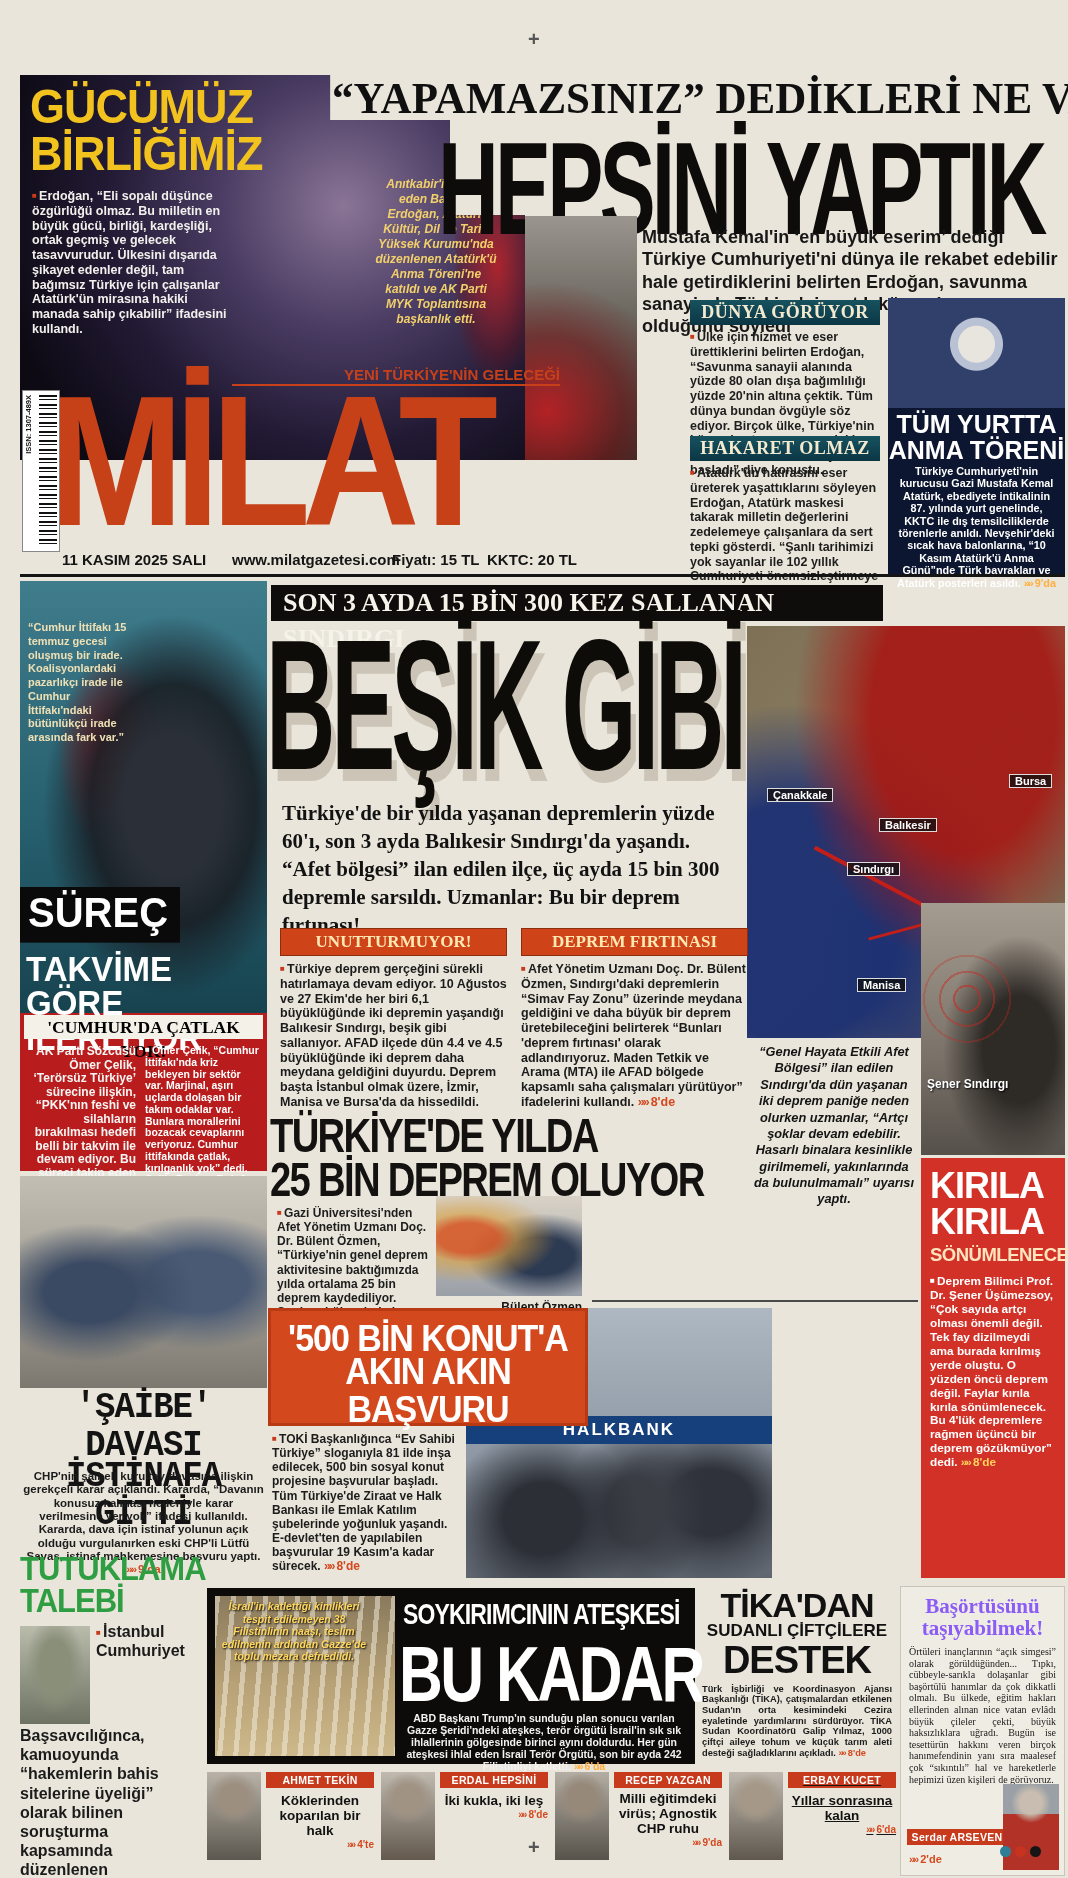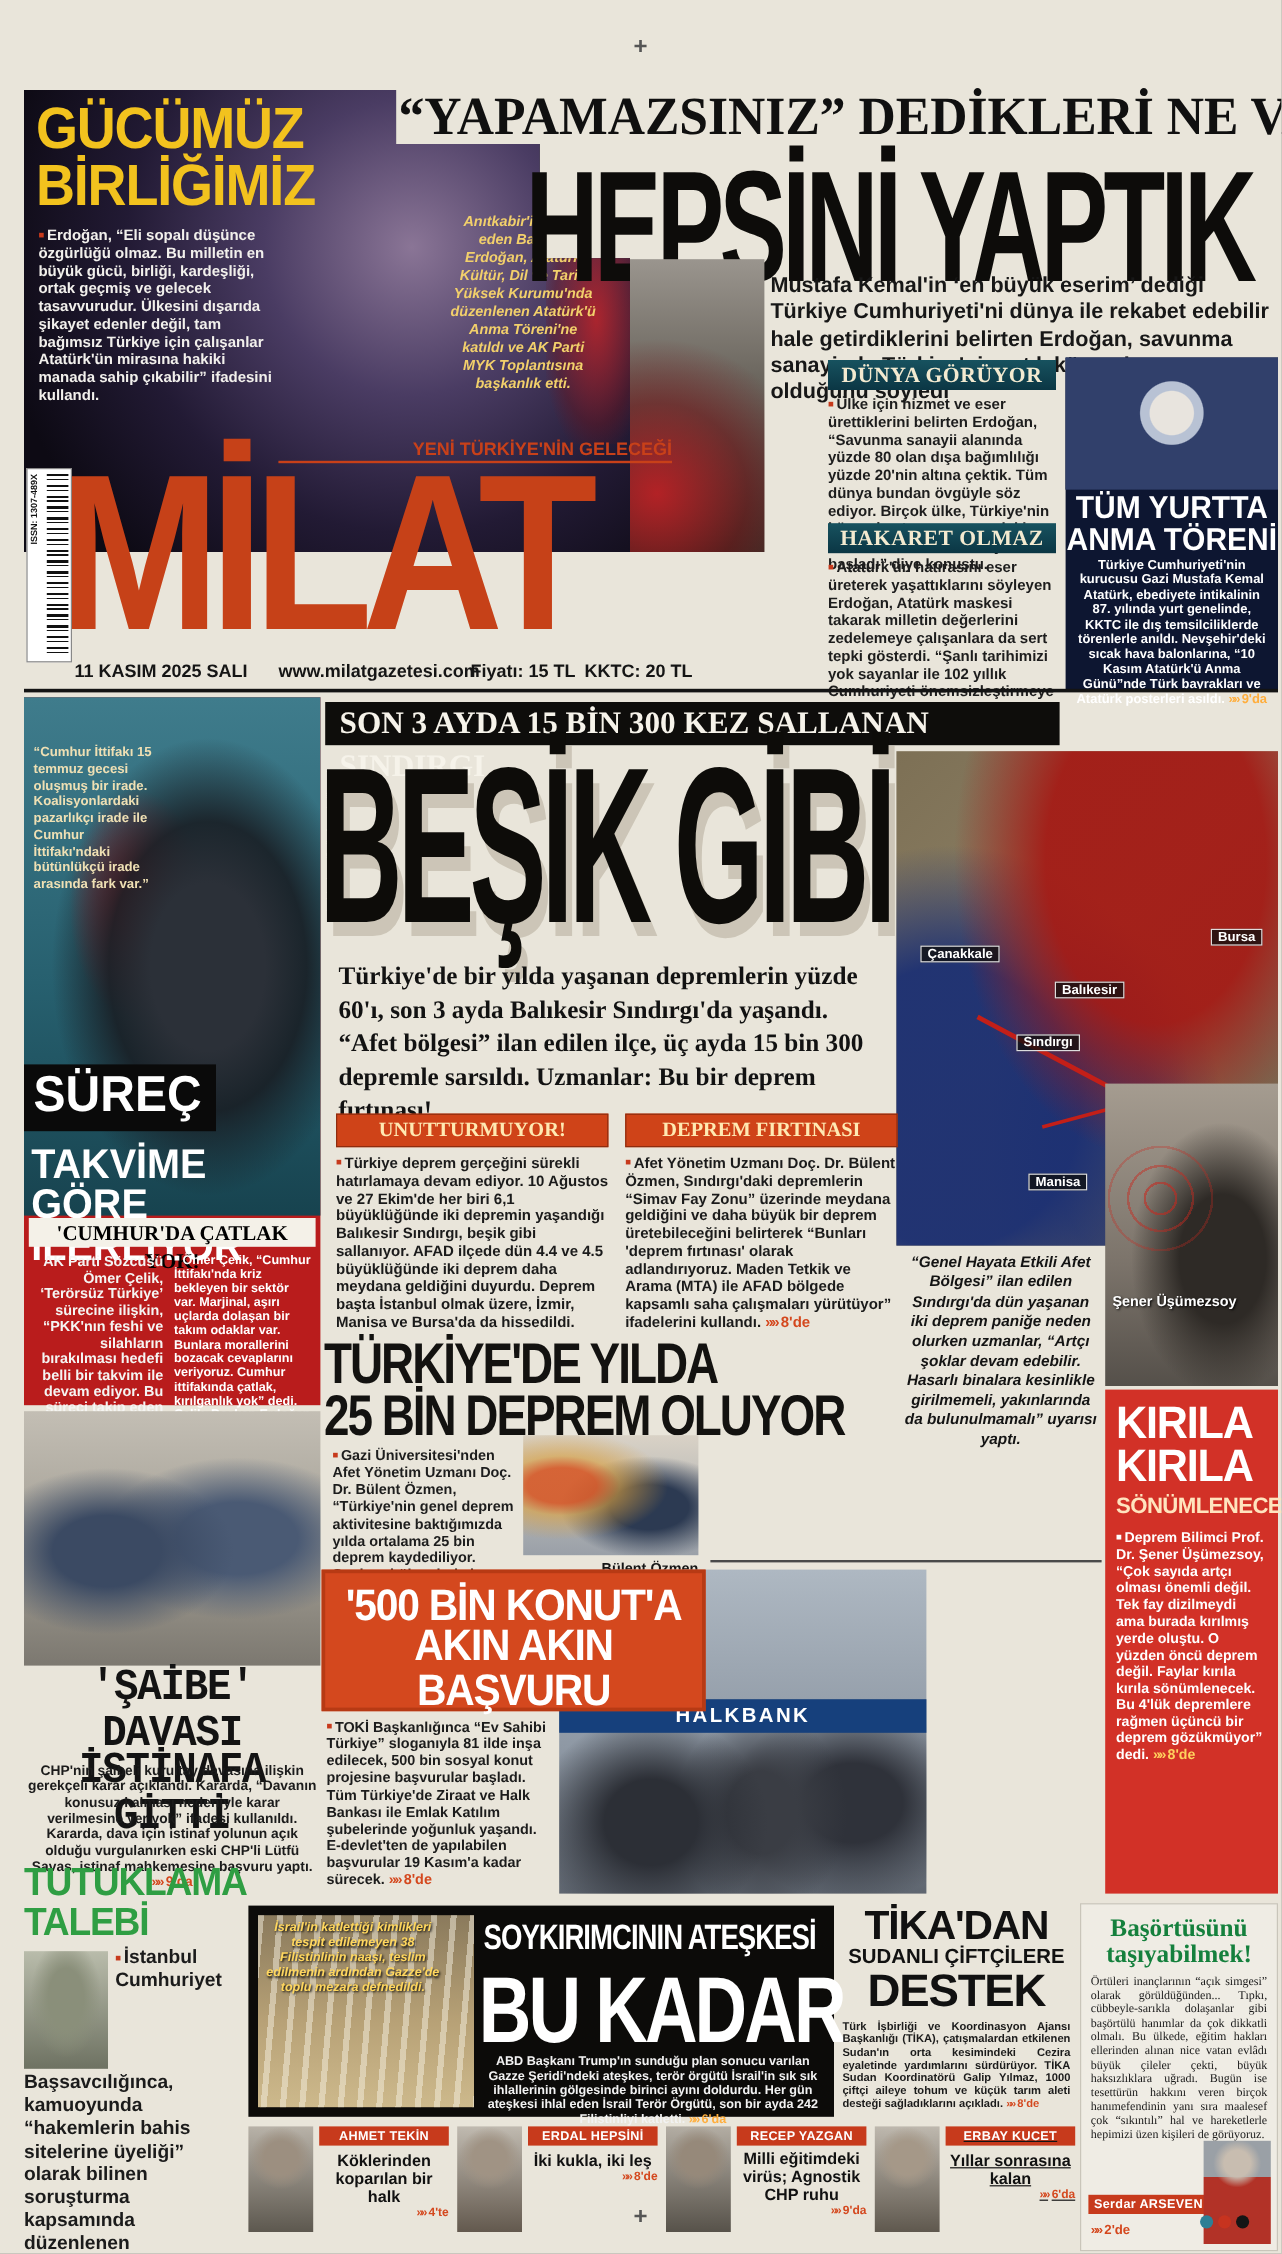--- a/index.html
+++ b/index.html
@@ -132,21 +132,21 @@
         <span>Afet Yönetim Uzmanı Doç. Dr. Bülent Özmen, Sındırgı'daki depremlerin “Simav Fay Zonu” üzerinde meydana geldiğini ve daha büyük bir deprem üretebileceğini belirterek “Bunları 'deprem fırtınası' olarak adlandırıyoruz. Maden Tetkik ve Arama (MTA) ile AFAD bölgede kapsamlı saha çalışmaları yürütüyor” ifadelerini kullandı.</span>
         <span class="pref"><i class="arr"></i><b>8'de</b></span>
       </div>
     </div>
   </div>
 
   <div class="abs" style="left:921px;top:903px;width:144px;height:252px;
               background:radial-gradient(circle at 32% 38%,transparent 0 12px,rgba(200,40,30,.55) 12px 14px,transparent 14px 26px,rgba(200,40,30,.45) 26px 28px,transparent 28px 42px,rgba(200,40,30,.3) 42px 44px,transparent 44px),
                          radial-gradient(ellipse at 68% 58%,#2e2a26 0 26%,transparent 55%),
                          linear-gradient(180deg,#a59c90 0%,#7b736a 60%,#55504a 100%);">
-    <div class="abs" style="left:6px;bottom:64px;color:#fff;font-weight:900;font-size:12px;line-height:1.1;text-shadow:1px 1px 2px #000;">Şener Üşümezsoy</div>
+    <div class="abs" style="left:6px;bottom:64px;color:#fff;font-weight:900;font-size:12px;line-height:1.1;text-shadow:1px 1px 2px #000;">Şener Sındırgı</div>
   </div>
   <div class="abs" style="left:921px;top:1158px;width:144px;height:420px;background:#d23127;padding:10px 9px;box-sizing:border-box;">
     <div style="color:#fff;font-weight:900;font-size:36px;line-height:.95;letter-spacing:-1px;transform:scaleY(1.05);transform-origin:left top;">KIRILA KIRILA</div>
     <div style="color:#ffe4be;font-weight:900;font-size:18.5px;margin-top:8px;letter-spacing:-.5px;">SÖNÜMLENECEK</div>
     <div class="bltw" style="color:#fff;font-size:11.8px;line-height:1.18;font-weight:800;margin-top:9px;">
       <span>Deprem Bilimci Prof. Dr. Şener Üşümezsoy, “Çok sayıda artçı olması önemli değil. Tek fay dizilmeydi ama burada kırılmış yerde oluştu. O yüzden öncü deprem değil. Faylar kırıla kırıla sönümlenecek. Bu 4'lük depremlere rağmen üçüncü bir deprem gözükmüyor” dedi.</span>
       <span class="pref" style="color:#ffd25e;"><i class="arr"></i><b>8'de</b></span>
     </div>
   </div>
 
@@ -261,21 +261,21 @@
       <div style="width:54px;height:88px;background:radial-gradient(circle at 50% 30%,#a59888 0 14px,transparent 26px),linear-gradient(180deg,#beb8ae,#5f584e);"></div>
       <div style="flex:1;text-decoration:underline;">
         <div class="namechip">ERBAY KUCET</div>
         <div style="font-size:13.5px;font-weight:800;text-align:center;margin-top:6px;line-height:1.1;color:#111;">Yıllar sonrasına kalan</div>
         <div class="pref" style="text-align:right;font-size:10px;"><i class="arr"></i><b>6'da</b></div>
       </div>
     </div>
   </div>
 
   <div class="abs" style="left:900px;top:1586px;width:165px;height:290px;background:#efece4;border:1px solid #c9c5ba;box-sizing:border-box;padding:8px;">
-    <div class="serif" style="font-size:21px;line-height:1.05;font-weight:900;text-align:center;color:#15803d;">Başörtüsünü taşıyabilmek!</div>
+    <div class="serif" style="font-size:21px;line-height:1.05;font-weight:900;text-align:center;color:#8b5cf6;">Başörtüsünü taşıyabilmek!</div>
     <div class="serif" style="margin-top:7px;font-size:10px;line-height:1.16;text-align:justify;color:#1a1a1a;">Örtüleri inançlarının “açık simgesi” olarak görüldüğünden... Tıpkı, cübbeyle-sarıkla dolaşanlar gibi başörtülü hanımlar da çok dikkatli olmalı. Bu ülkede, eğitim hakları ellerinden alınan nice vatan evlâdı büyük çileler çekti, büyük haksızlıklara uğradı. Bugün ise tesettürün hakkını veren birçok hanımefendinin yanı sıra maalesef çok “sıkıntılı” hal ve hareketlerle hepimizi üzen kişileri de görüyoruz.</div>
     <div class="abs namechip" style="left:6px;bottom:30px;width:92px;">Serdar ARSEVEN</div>
     <div class="abs pref" style="left:8px;bottom:10px;font-size:11px;"><i class="arr"></i><b>2'de</b></div>
     <div class="abs" style="right:5px;bottom:5px;width:56px;height:86px;background:radial-gradient(circle at 50% 22%,#c8bdb0 0 11px,transparent 20px),linear-gradient(180deg,#9aa0a6 0 35%,#b23227 35% 100%);"></div>
   </div>
 
   <div class="abs" style="left:1000px;top:1846px;display:flex;gap:4px;">
     <span style="width:11px;height:11px;border-radius:50%;background:#2e7f95;display:inline-block;"></span>
     <span style="width:11px;height:11px;border-radius:50%;background:#c7331f;display:inline-block;"></span>
     <span style="width:11px;height:11px;border-radius:50%;background:#151515;display:inline-block;"></span>

